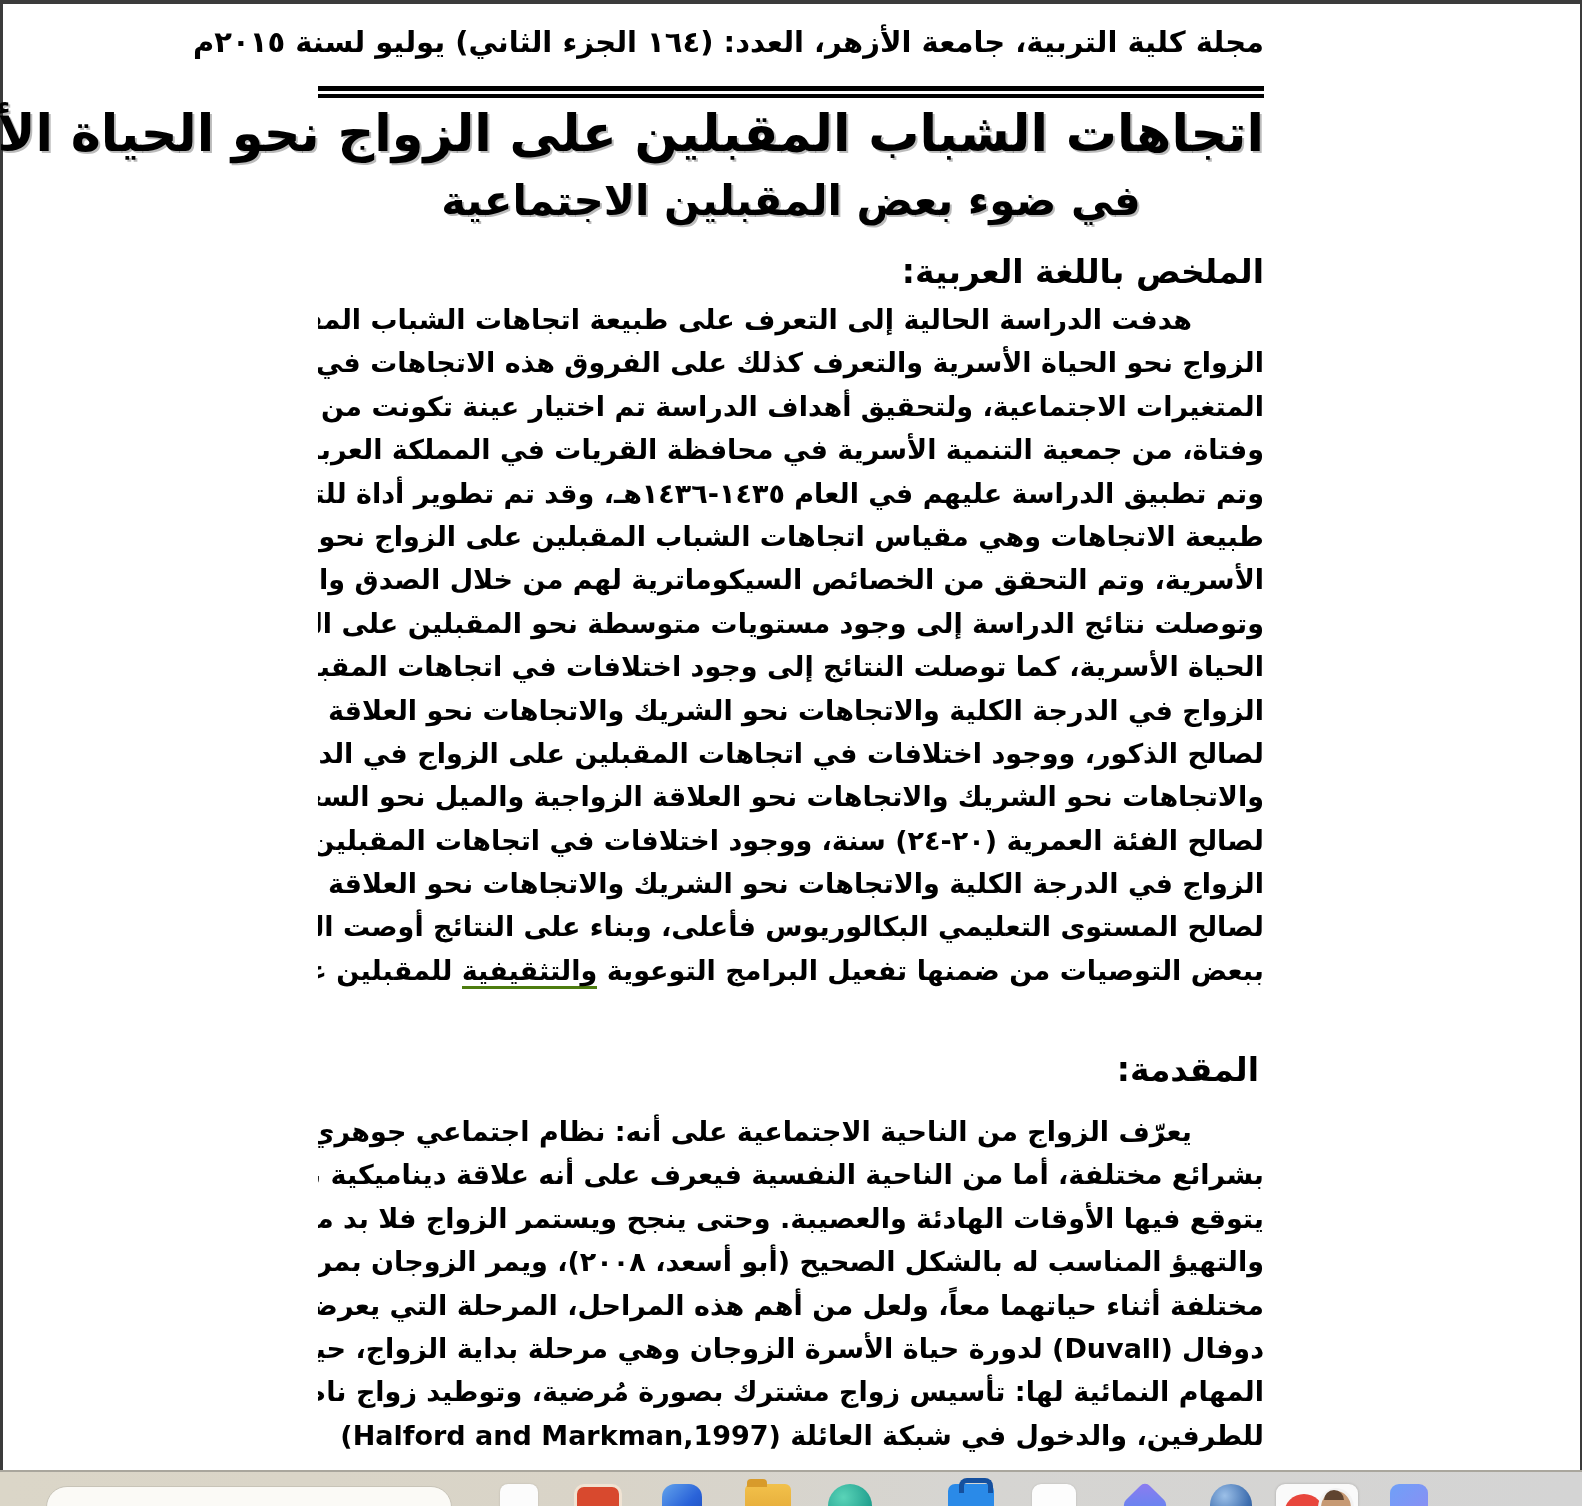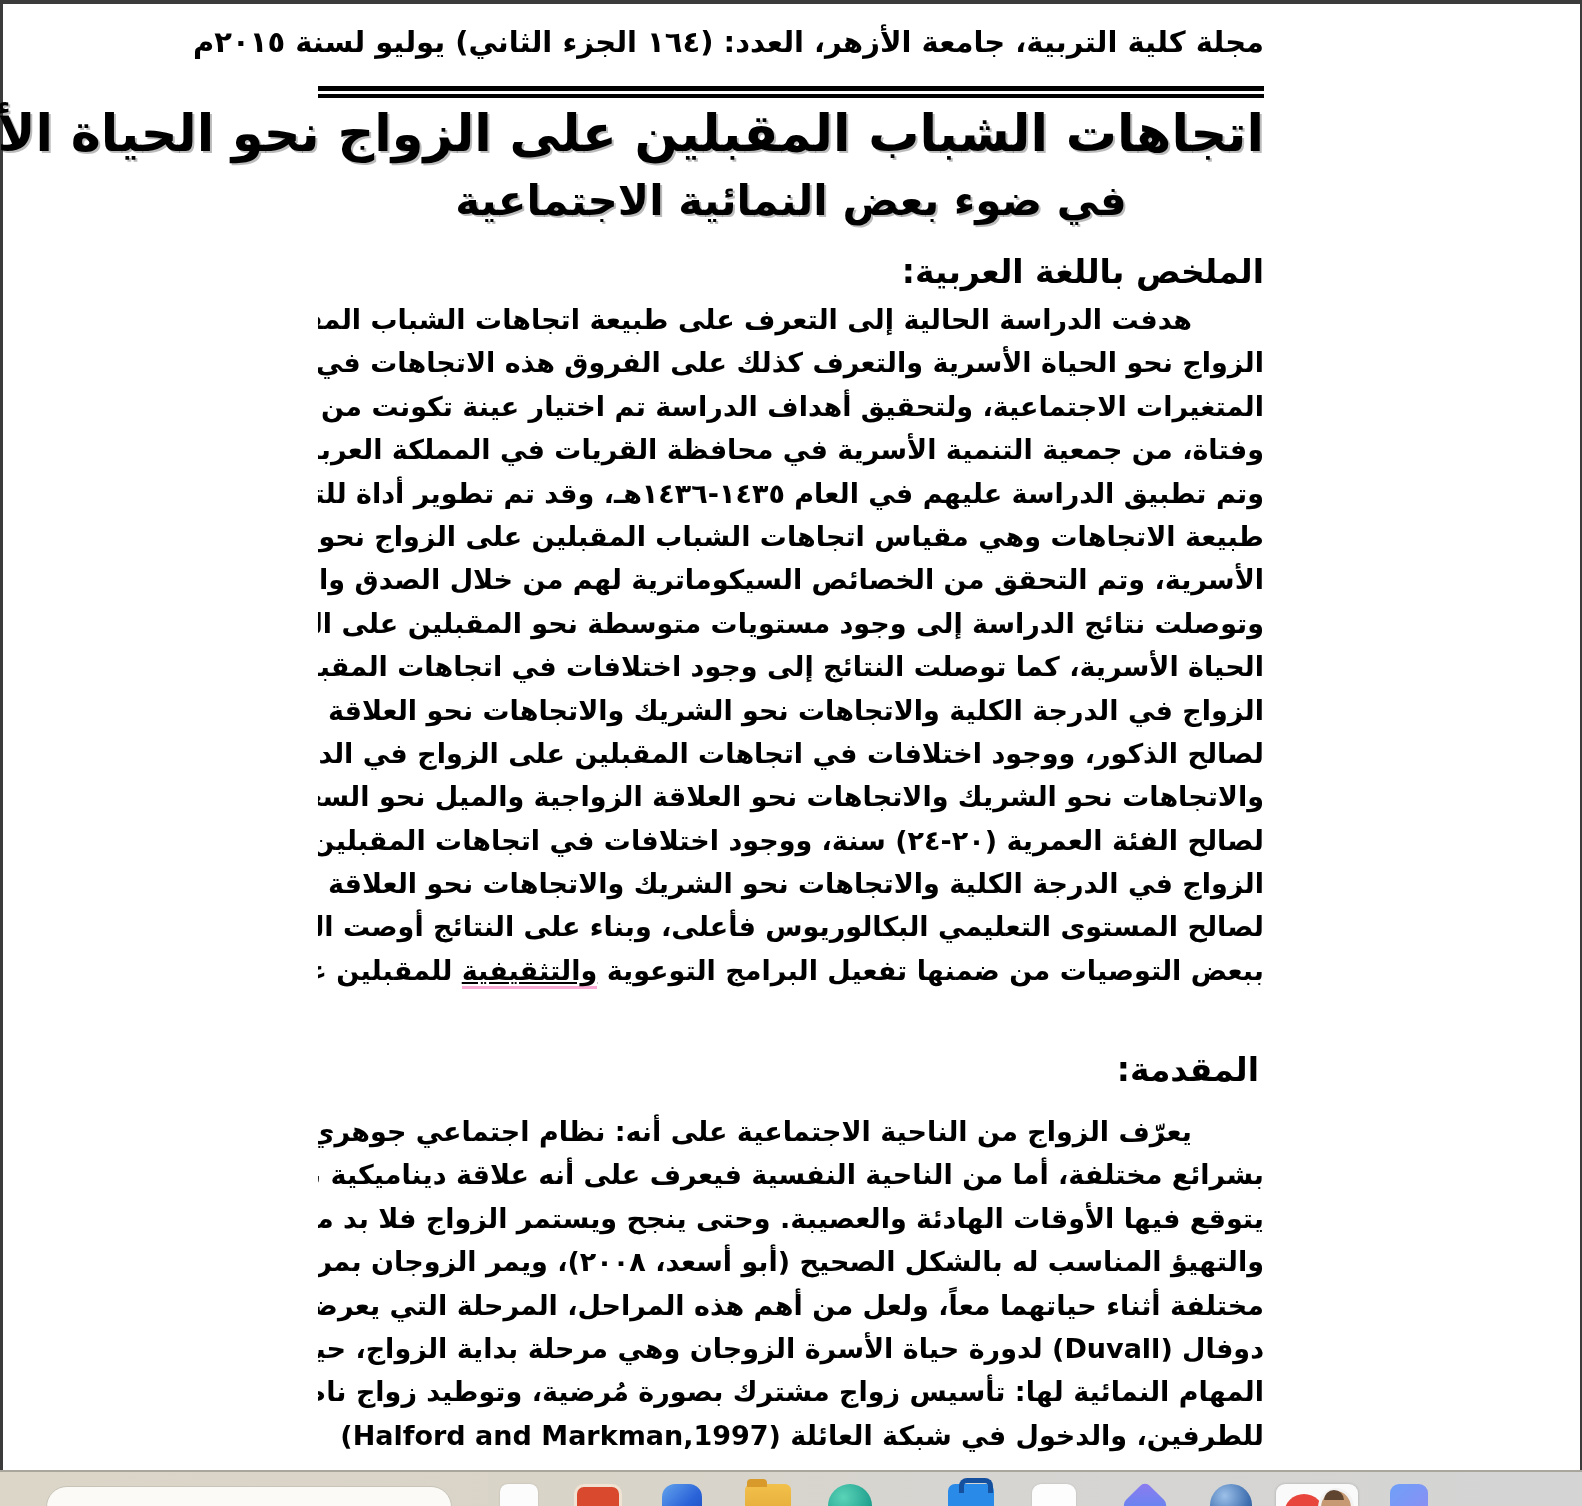--- a/index.html
+++ b/index.html
@@ -42,21 +42,21 @@
   .abstract-body{top:298px;}
   .intro-body{top:1110px;}
 
   .tline{
     height:43.4px;line-height:43.4px;width:100%;
     text-align:justify;text-align-last:justify;
     white-space:nowrap;overflow:hidden;
   }
   .tline.first{text-indent:72px;}
   .tline.last{text-align:right;text-align-last:right;}
-  .uword{border-bottom:3px solid #f9a8d4;text-decoration:underline;}
+  .uword{border-bottom:3px solid #4d7c0f;}
 
   .taskbar{
     position:absolute;left:0;bottom:0;width:1582px;height:34px;
     background:linear-gradient(90deg,#dbd6c8 0%,#d9d4c8 38%,#d6d5d2 62%,#d4d4d4 100%);
     border-top:2px solid #a9a69d;
     overflow:hidden;
   }
   .tb-search{
     position:absolute;left:46px;top:14px;width:404px;height:42px;
     background:#fbfaf6;border:1px solid #c8c4b8;border-radius:21px;
@@ -89,21 +89,21 @@
 <div class="content">
 
   <div class="journal-header">مجلة كلية التربية، جامعة الأزهر، العدد: (١٦٤ الجزء الثاني) يوليو لسنة ٢٠١٥م</div>
 
   <div class="rules">
     <div class="rule-a"></div>
     <div class="rule-b"></div>
   </div>
 
   <div class="doc-title">اتجاهات الشباب المقبلين على الزواج نحو الحياة الأسرية</div>
-  <div class="doc-subtitle">في ضوء  بعض النمائية الاجتماعية</div>
+  <div class="doc-subtitle">في ضوء  بعض المقبلين الاجتماعية</div>
 
   <div class="sec-heading abstract-heading">الملخص باللغة العربية:</div>
 
   <div class="para abstract-body">
       <div class="tline first">هدفت الدراسة الحالية إلى التعرف على طبيعة اتجاهات الشباب المقبلين على</div>
       <div class="tline">الزواج نحو الحياة الأسرية والتعرف كذلك على الفروق هذه الاتجاهات في ضوء بعض</div>
       <div class="tline">المتغيرات الاجتماعية، ولتحقيق أهداف الدراسة تم اختيار عينة تكونت من (١٢٠) شاباً</div>
       <div class="tline">وفتاة، من جمعية التنمية الأسرية في محافظة القريات في المملكة العربية السعودية،</div>
       <div class="tline">وتم تطبيق الدراسة عليهم في العام ١٤٣٥-١٤٣٦هـ، وقد تم تطوير أداة للتعرف على</div>
       <div class="tline">طبيعة الاتجاهات وهي مقياس اتجاهات الشباب المقبلين على الزواج نحو الحياة</div>

